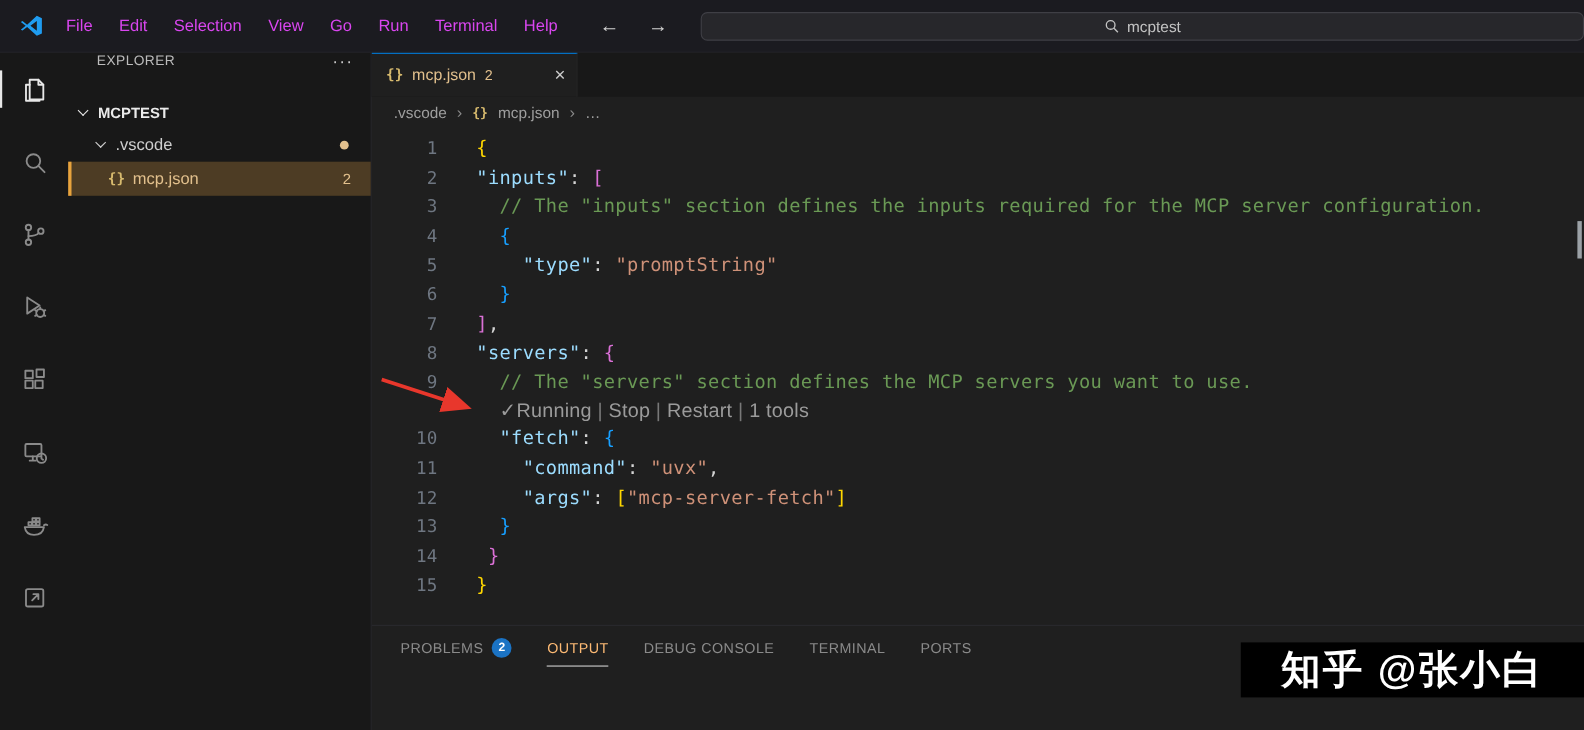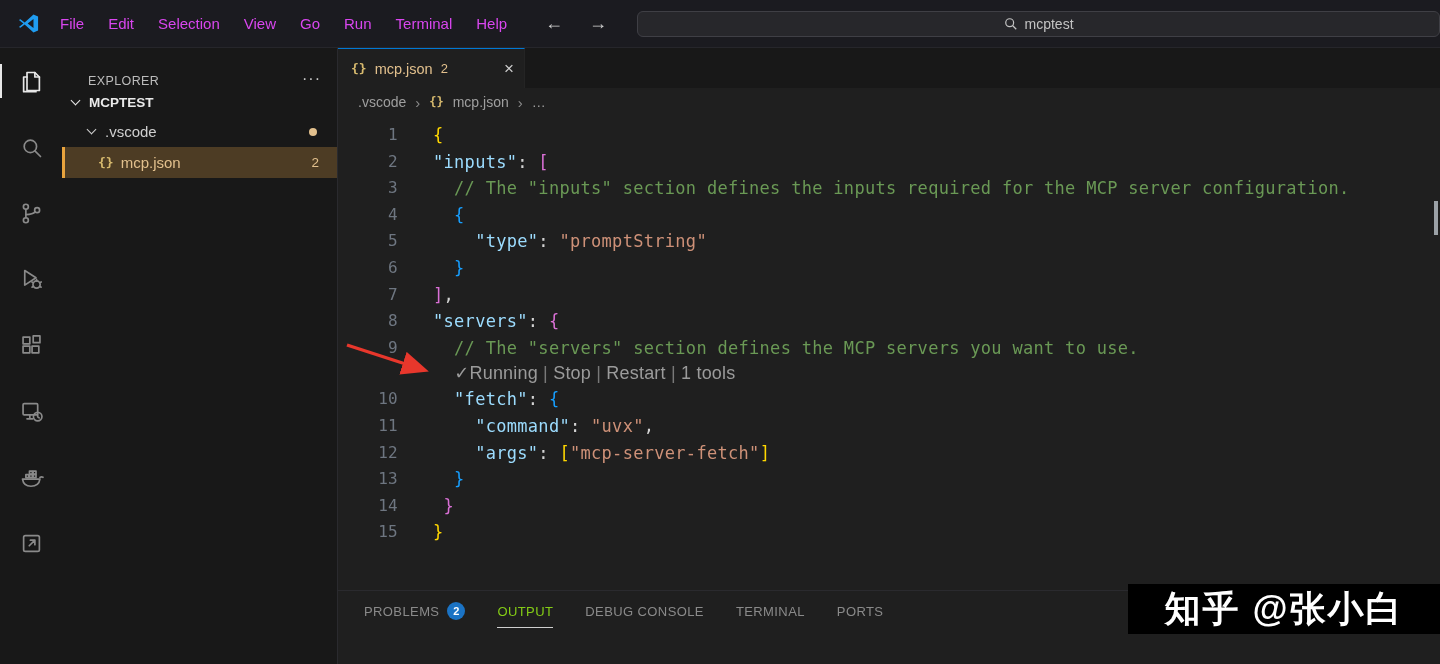--- a/index.html
+++ b/index.html
@@ -17,21 +17,21 @@
   
   .main{display:flex;height:616px}
   .activitybar{width:62px;background:#181818;display:flex;flex-direction:column}
   .ab-item{height:66px;display:flex;align-items:center;justify-content:center;position:relative;color:#8a8a8a}
   .ab-item.active{color:#e7e7e7}
   .ab-item.active::before{content:"";position:absolute;left:0;top:16px;bottom:16px;width:2px;background:#e7e7e7}
   .ab-item svg{width:27px;height:27px;stroke:currentColor;fill:none;stroke-width:1.5;stroke-linejoin:round;stroke-linecap:round}
 
   
   .sidebar{width:276px;background:#181818;border-right:1px solid #2a2a2e;display:flex;flex-direction:column}
-  .sidebar-header{height:40px;display:flex;align-items:flex-end;padding:0 16px 0 26px;font-size:12.5px;color:#bcbcbc;letter-spacing:.4px}
+  .sidebar-header{height:40px;display:flex;align-items:flex-start;padding:0 16px 0 26px;font-size:12.5px;color:#bcbcbc;letter-spacing:.4px}
   .sidebar-header .more{margin-left:auto;font-size:16px;color:#c8c8c8;letter-spacing:1px;cursor:default}
   .tree-row{height:31px;display:flex;align-items:center;font-size:15px;color:#cfcfcf;position:relative;gap:7px;cursor:default}
   .tree-row.section{font-weight:700;font-size:13.5px;color:#eaeaea;padding-left:10px;height:28px}
   .tree-row.folder{padding-left:26px}
   .tree-row.file-sel{padding-left:36px;background:#4d3c24}
   .tree-row.file-sel::before{content:"";position:absolute;left:0;top:0;bottom:0;width:3px;background:#e8a33d}
   .tree-row.file2{padding-left:24px}
   .chev{width:7px;height:7px;border-right:1.6px solid currentColor;border-bottom:1.6px solid currentColor;transform:rotate(45deg);flex:none;margin-right:3px;margin-top:-4px}
   .mod-dot{margin-left:auto;margin-right:20px;width:8px;height:8px;border-radius:50%;background:#e2c08d}
   .json-icon{color:#d7ba6e;font-family:"DejaVu Sans Mono",monospace;font-size:13px;font-weight:700}
@@ -57,25 +57,25 @@
   .gutter{width:60px;flex:none;text-align:right;color:#6e7681;font-size:16px}
   .code-content{white-space:pre;padding-left:35px}
   .lens-content{font-family:"Liberation Sans",sans-serif;font-size:18px;color:#9b9b9b;letter-spacing:.2px;white-space:pre}
   .lens-link{cursor:pointer}
   .lens-sep{color:#787878}
   .c-key{color:#9cdcfe}.c-str{color:#ce9178}.c-cmt{color:#6a9955}
   .c-b1{color:#ffd700}.c-b2{color:#da70d6}.c-b3{color:#179fff}.c-pun{color:#d4d4d4}
   .scroll-mark{position:absolute;right:2px;top:85px;width:4px;height:34px;background:#b2b8be;opacity:.85}
 
   
-  .panel{height:74px;border-top:1px solid #2a2a2e;display:flex;align-items:flex-start;padding-left:10px}
+  .panel{height:96px;border-top:1px solid #2a2a2e;display:flex;align-items:flex-start;padding-left:10px}
   #panel-tabs{display:flex;align-items:center;height:40px}
   .panel-tab{padding:0 16px;display:flex;align-items:center;gap:8px;font-size:13px;color:#8a8a8a;letter-spacing:.4px;height:40px;cursor:default}
   .panel-tab .pt-label{padding:10px 0 8px;border-bottom:1.5px solid transparent}
-  .panel-tab.active{color:#84cc16}
+  .panel-tab.active{color:#fdba74}
   .panel-tab.active .pt-label{border-bottom-color:#cfcfcf}
   .pt-badge{width:18px;height:18px;border-radius:50%;background:#1b73c4;color:#fff;font-size:11px;display:flex;align-items:center;justify-content:center;font-weight:700}
 
   
   .annotation-arrow{position:absolute;left:340px;top:336px;pointer-events:none;z-index:5}
   .watermark{position:absolute;right:0;bottom:30px;height:50px;min-width:312px;background:#000;color:#fff;display:flex;align-items:center;justify-content:center;font-size:36px;font-weight:600;z-index:10;padding:0 12px;letter-spacing:2px}
 </style>
 </head>
 <body>
 

